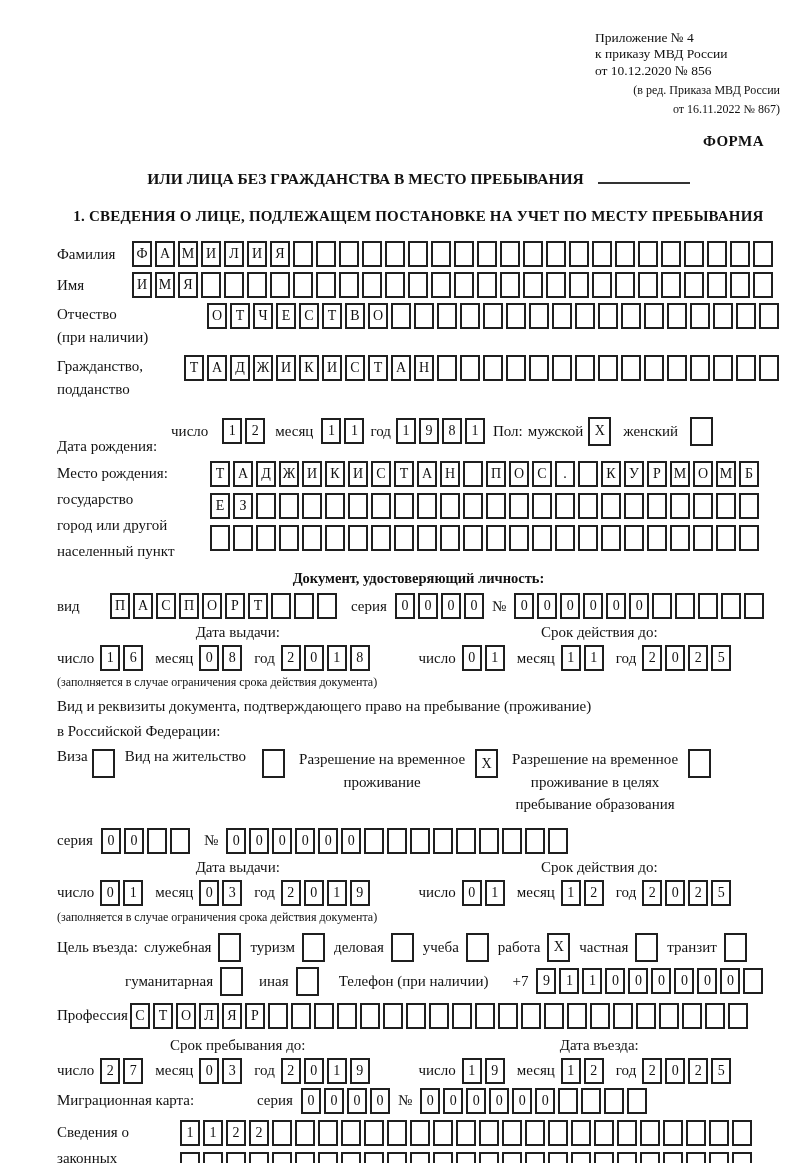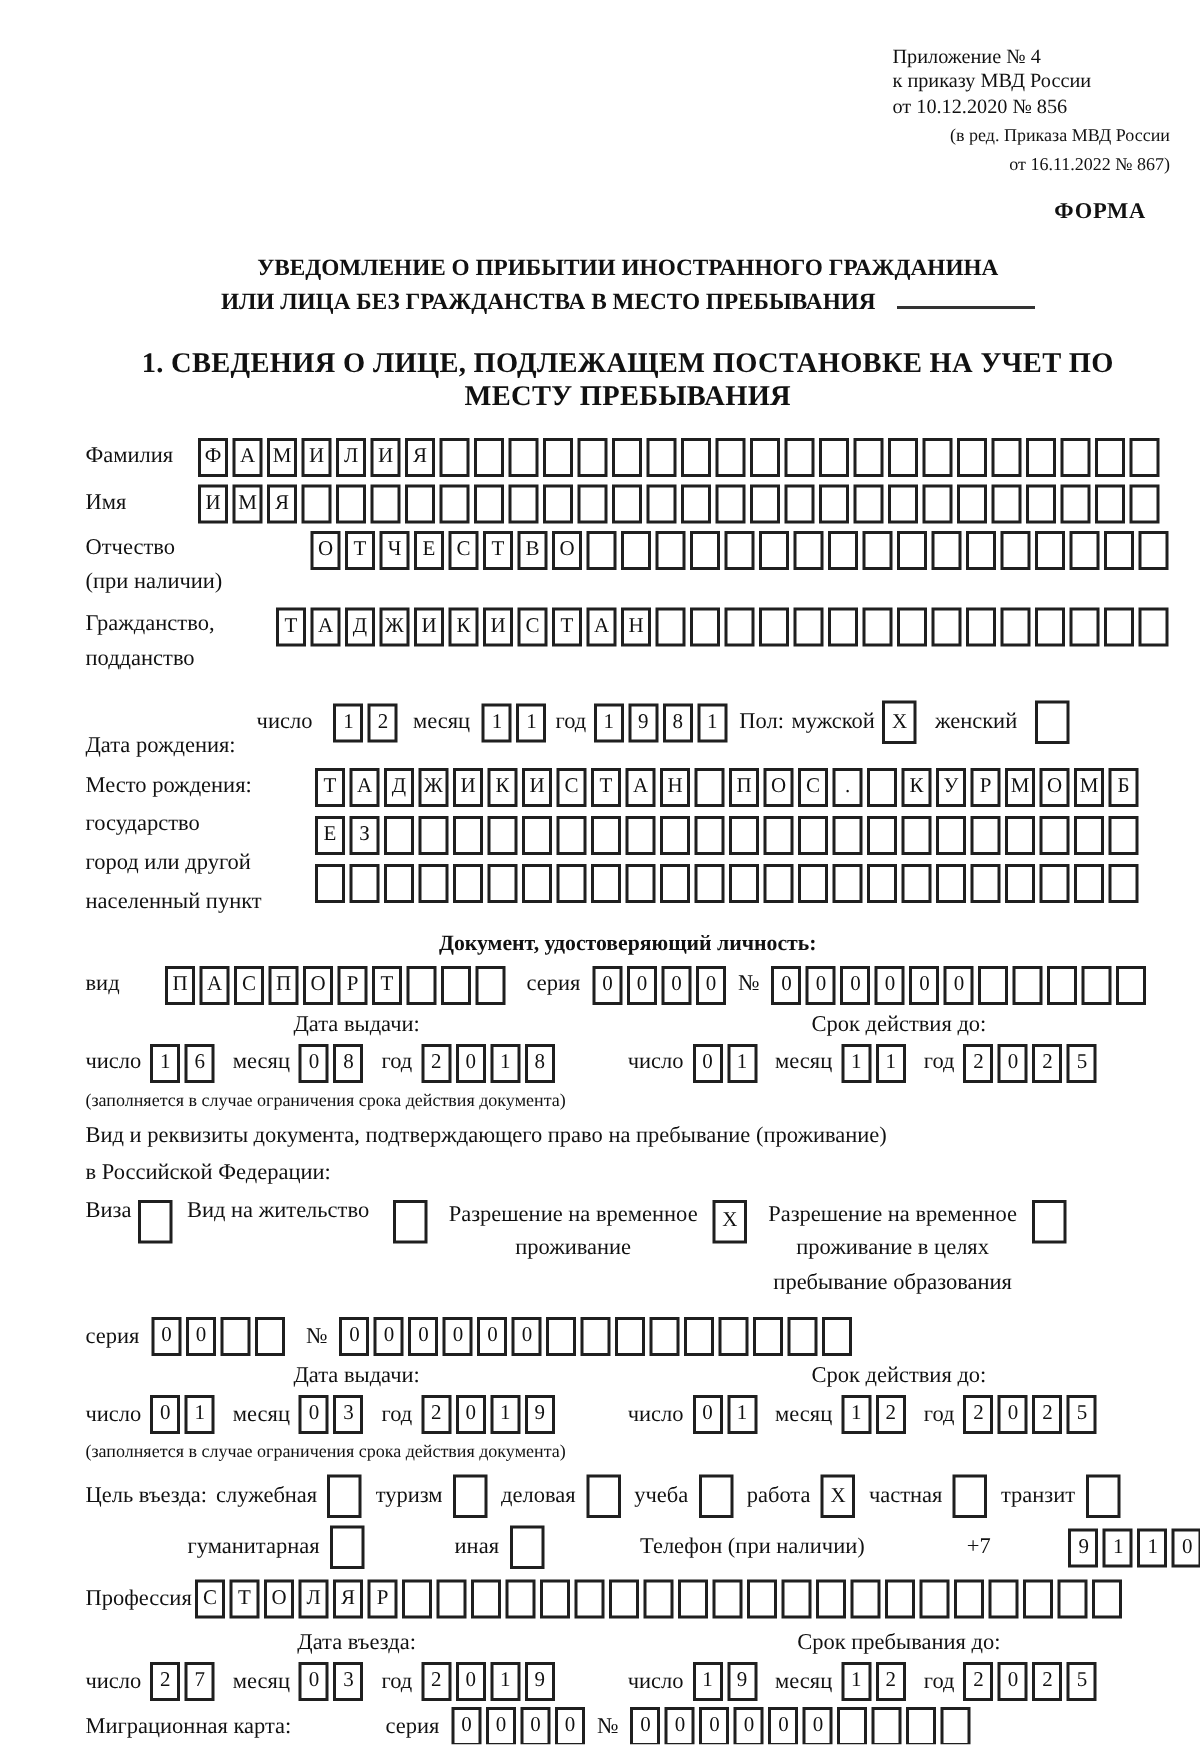--- a/index.html
+++ b/index.html
@@ -7,21 +7,21 @@
     width:800px;height:1163px;box-sizing:border-box;overflow:hidden;
     padding:30px 20px 10px 57px;background:#fff;color:#111;
     font-family:"Liberation Serif","DejaVu Serif",serif;font-size:15px;
     position:relative;
   }
   .hdr{margin-left:auto;width:185px;line-height:1.22;font-size:13.5px;}
   .hdr .small{font-size:12px;margin-top:4px;text-align:right;}
   .forma{text-align:right;padding-right:16px;font-weight:bold;font-size:15px;margin-top:16px;letter-spacing:.5px;}
   .title{text-align:center;font-weight:bold;font-size:15.5px;margin-top:18px;line-height:1.45;}
   .blank-line{display:inline-block;width:92px;border-bottom:2px solid #333;height:14px;margin-left:14px;vertical-align:baseline;}
-  .sec{text-align:center;font-weight:bold;font-size:19px;margin:18px 0 16px 0;letter-spacing:.2px;}
+  .sec{text-align:center;font-weight:bold;font-size:15px;margin:18px 0 16px 0;letter-spacing:.2px;}
   .row{display:flex;align-items:center;margin-bottom:5px;}
   .row.top{align-items:flex-start;}
   .lbl{white-space:nowrap;}
   .lbl2{line-height:1.55;}
   .w75{width:75px;flex:none;}
   .w150{width:150px;flex:none;}
   .w127{width:127px;flex:none;}
   .w153{width:153px;flex:none;}
   .w53{width:53px;flex:none;}
   .w73{width:73px;flex:none;}
@@ -61,21 +61,20 @@
     <div>Приложение № 4</div>
     <div>к приказу МВД России</div>
     <div>от 10.12.2020 № 856</div>
     <div class="small">(в ред. Приказа МВД России</div>
     <div class="small">от 16.11.2022 № 867)</div>
   </div>
 
   <div class="forma">ФОРМА</div>
 
   <div class="title">
-    <div>УВЕДОМЛЕНИЕ О ПРИБЫТИИ ИНОСТРАННОГО ГРАЖДАНИНА</div>
     <div>
       <span>ИЛИ ЛИЦА БЕЗ ГРАЖДАНСТВА В МЕСТО ПРЕБЫВАНИЯ</span><span class="blank-line"></span>
     </div>
   </div>
 
   <div class="sec">1. СВЕДЕНИЯ О ЛИЦЕ, ПОДЛЕЖАЩЕМ ПОСТАНОВКЕ НА УЧЕТ ПО МЕСТУ ПРЕБЫВАНИЯ</div>
 
   <div class="row">
     <span class="lbl w75">Фамилия</span>
     <span class="cells">
@@ -575,21 +574,21 @@
         </span>
     </span>
     <span class="opt" style="margin-right:0;">
       <span>транзит</span>
       <span class="cells cb">
           <span class="cell"></span>
         </span>
     </span>
   </div>
 
-  <div class="row" style="margin-left:68px;gap:44px;">
+  <div class="row" style="margin-left:68px;">
     <span class="opt" style="margin-right:16px;">
       <span>гуманитарная</span>
       <span class="cells cb">
           <span class="cell"></span>
         </span>
     </span>
     <span class="opt" style="margin-right:20px;">
       <span>иная</span>
       <span class="cells cb">
           <span class="cell"></span>
@@ -639,24 +638,24 @@
         <span class="cell"></span>
         <span class="cell"></span>
         <span class="cell"></span>
         <span class="cell"></span>
         <span class="cell"></span>
       </span>
   </div>
 
   <div class="two-col" style="margin-top:8px;">
     <div class="half center">
-        <span>Дата въезда:</span>
+        <span>Срок пребывания до:</span>
       </div>
     <div class="half center">
-        <span>Срок пребывания до:</span>
+        <span>Дата въезда:</span>
       </div>
   </div>
   <div class="two-col">
     <div class="half dg">
       <span class="lbl">число</span>
       <span class="cells">
           <span class="cell">2</span>
           <span class="cell">7</span>
         </span>
       <span class="lbl">месяц</span>

